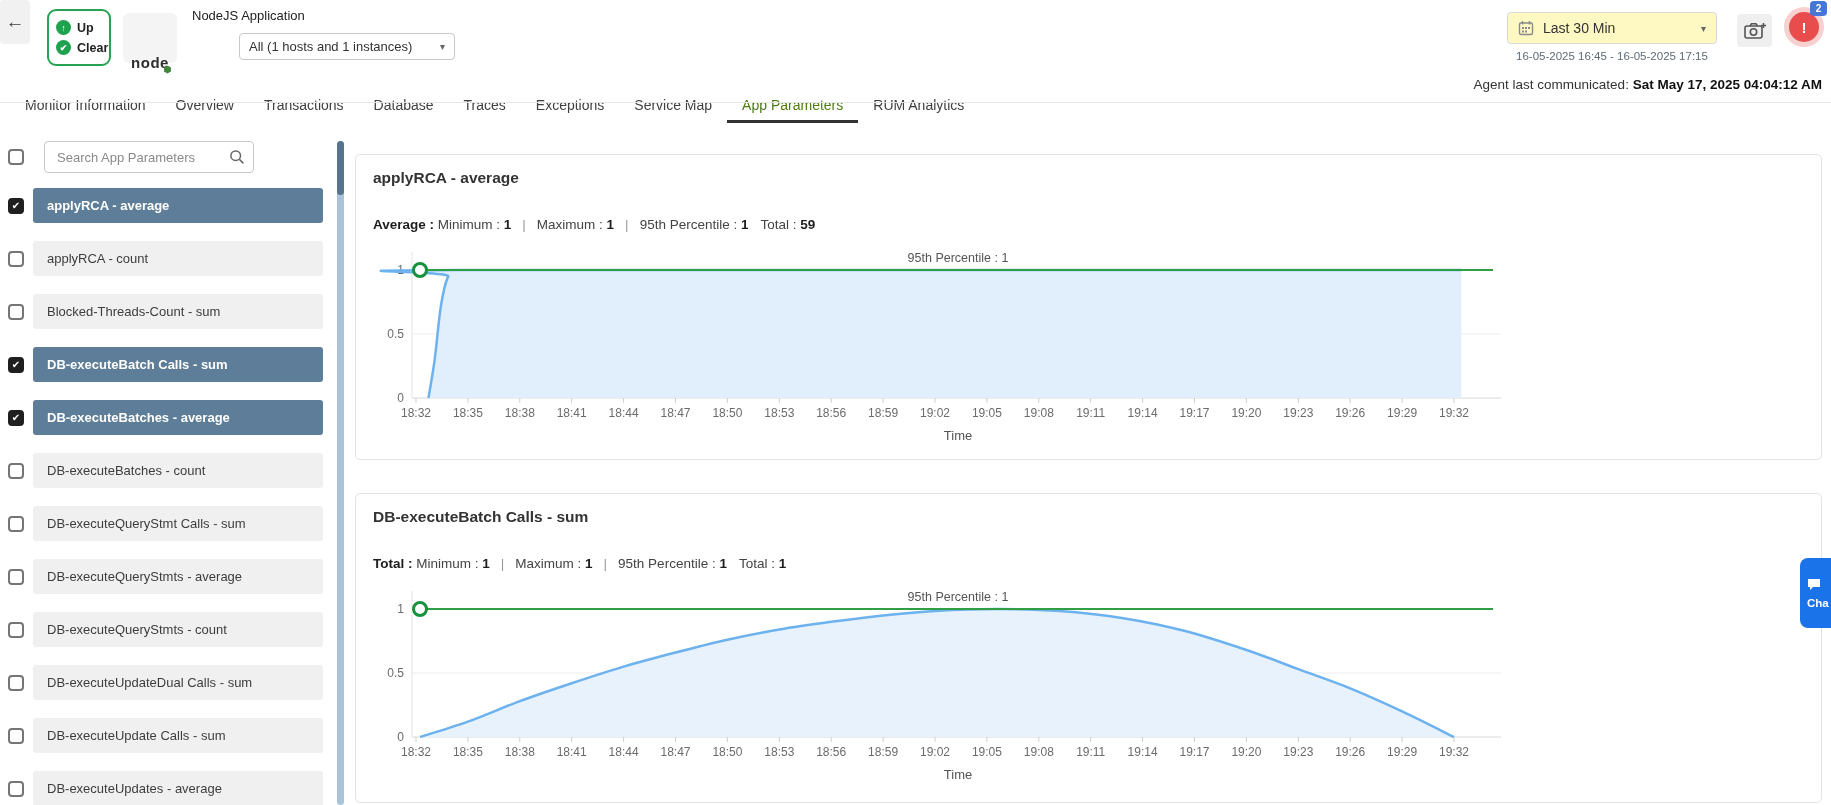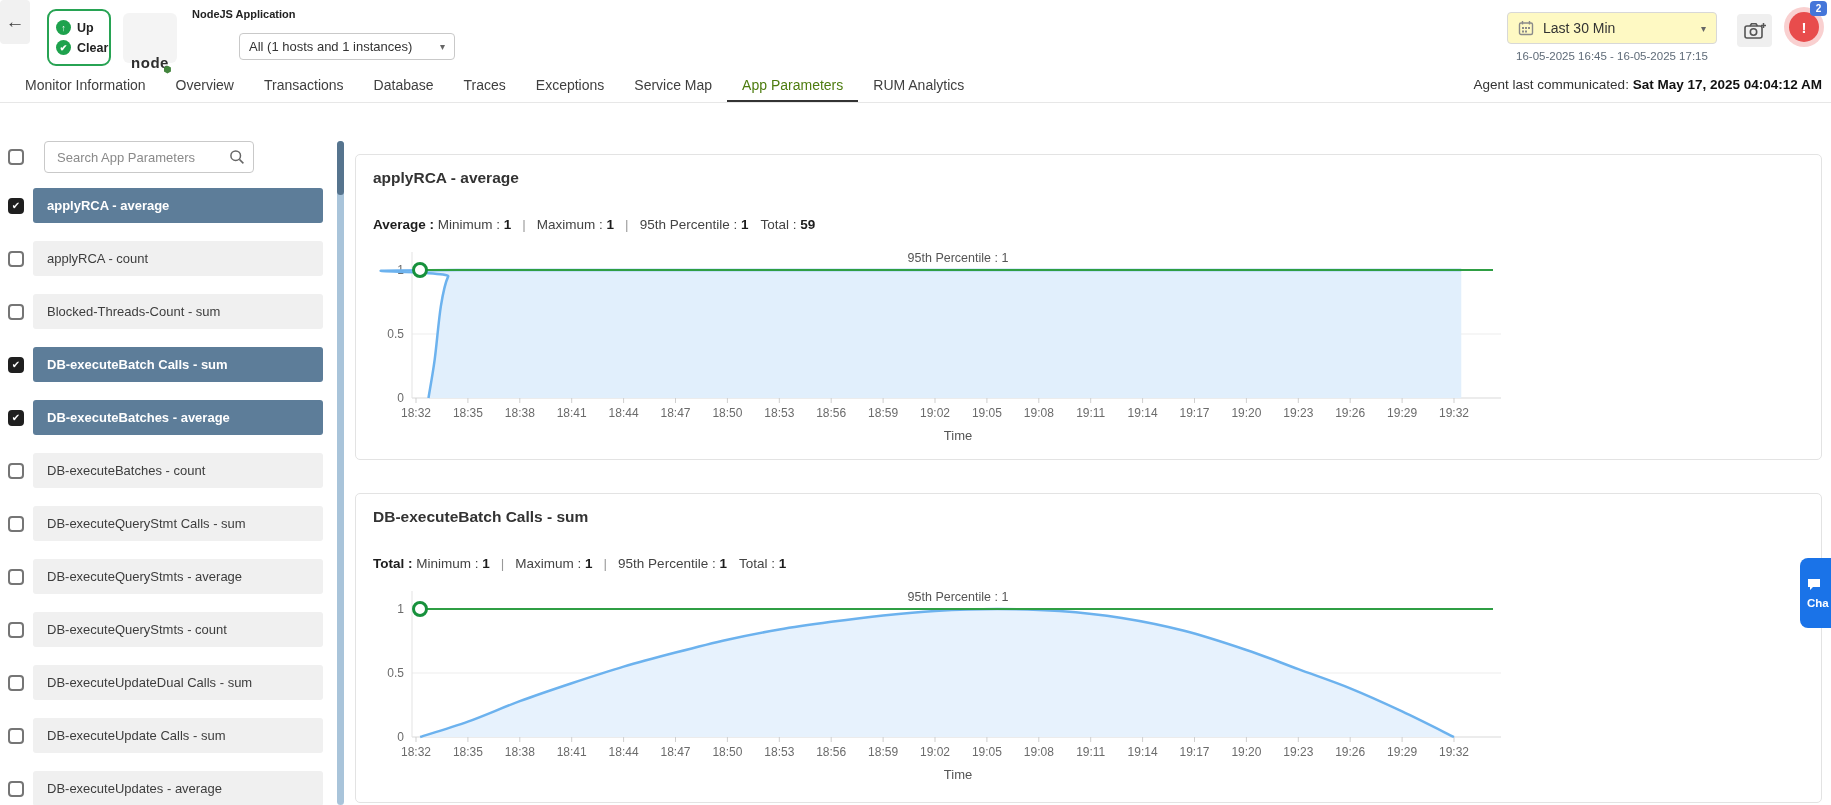--- a/index.html
+++ b/index.html
@@ -13,28 +13,28 @@
   .status{left:47px;top:9px;width:64px;height:57px;border:2px solid #27a353;border-radius:9px;
     background:#fff;box-sizing:border-box;display:flex;flex-direction:column;justify-content:center;gap:5px;padding-left:7px;}
   .srow{display:flex;align-items:center;gap:6px;font-size:12.5px;font-weight:bold;color:#222;}
   .sdot{width:15px;height:15px;border-radius:50%;background:#1ea24d;color:#fff;font-size:9px;font-weight:bold;
     display:flex;align-items:center;justify-content:center;}
   .logo{left:123px;top:13px;width:54px;height:50px;background:#f4f4f4;border-radius:6px;
     display:flex;align-items:center;justify-content:center;position:absolute;}
   .logo-text{font-weight:bold;font-size:15px;color:#2e2e2e;letter-spacing:.5px;position:relative;margin-top:48px;}
   .hex{position:absolute;right:-2px;bottom:-3px;width:7px;height:8px;background:#43853d;
     clip-path:polygon(50% 0,100% 25%,100% 75%,50% 100%,0 75%,0 25%);}
-  .app-title{left:192px;top:8px;font-size:11px;font-weight:bold;color:#222;}
+  .app-title{left:192px;top:8px;font-size:13px;font-weight:normal;color:#222;}
   .scope{left:192px;top:33px;width:216px;height:27px;border:1px solid #c9c9c9;border-radius:4px;background:#fff;
     box-sizing:border-box;display:flex;align-items:center;justify-content:space-between;
     padding:0 9px;font-size:13px;color:#333;cursor:pointer;margin-left:47px;}
   .caret{font-size:10px;color:#666;}
   .tabbar{left:10px;top:70px;height:33px;display:flex;}
   .tab{padding:0 15px;font-size:14px;color:#3f3f3f;line-height:30px;height:30px;cursor:pointer;
-    border-bottom:3px solid transparent;white-space:nowrap;}
+    border-bottom:3px solid transparent;white-space:nowrap;margin-top:20px;}
   .tab.active{color:#4d7c0f;border-bottom:3px solid #333;}
   .tabsep{left:0;top:102px;width:1831px;height:1px;background:#e7e7e7;}
   .timebox{left:1507px;top:12px;width:210px;height:32px;border:1px solid #d8d8d8;border-radius:4px;background:#fef9c3;
     box-sizing:border-box;display:flex;align-items:center;gap:9px;padding:0 10px;cursor:pointer;}
   .timebox .lbl{font-size:14px;color:#333;flex:1;}
   .timerange{left:1507px;top:50px;width:210px;text-align:center;font-size:11.5px;color:#5f6b78;}
   .camera{left:1737px;top:14px;width:35px;height:33px;background:#efefef;border-radius:4px;
     display:flex;align-items:center;justify-content:center;cursor:pointer;}
   .alert{left:1789px;top:12px;width:30px;height:30px;border-radius:50%;background:#e84c4c;color:#fff;
     font-weight:bold;font-size:15px;display:flex;align-items:center;justify-content:center;

